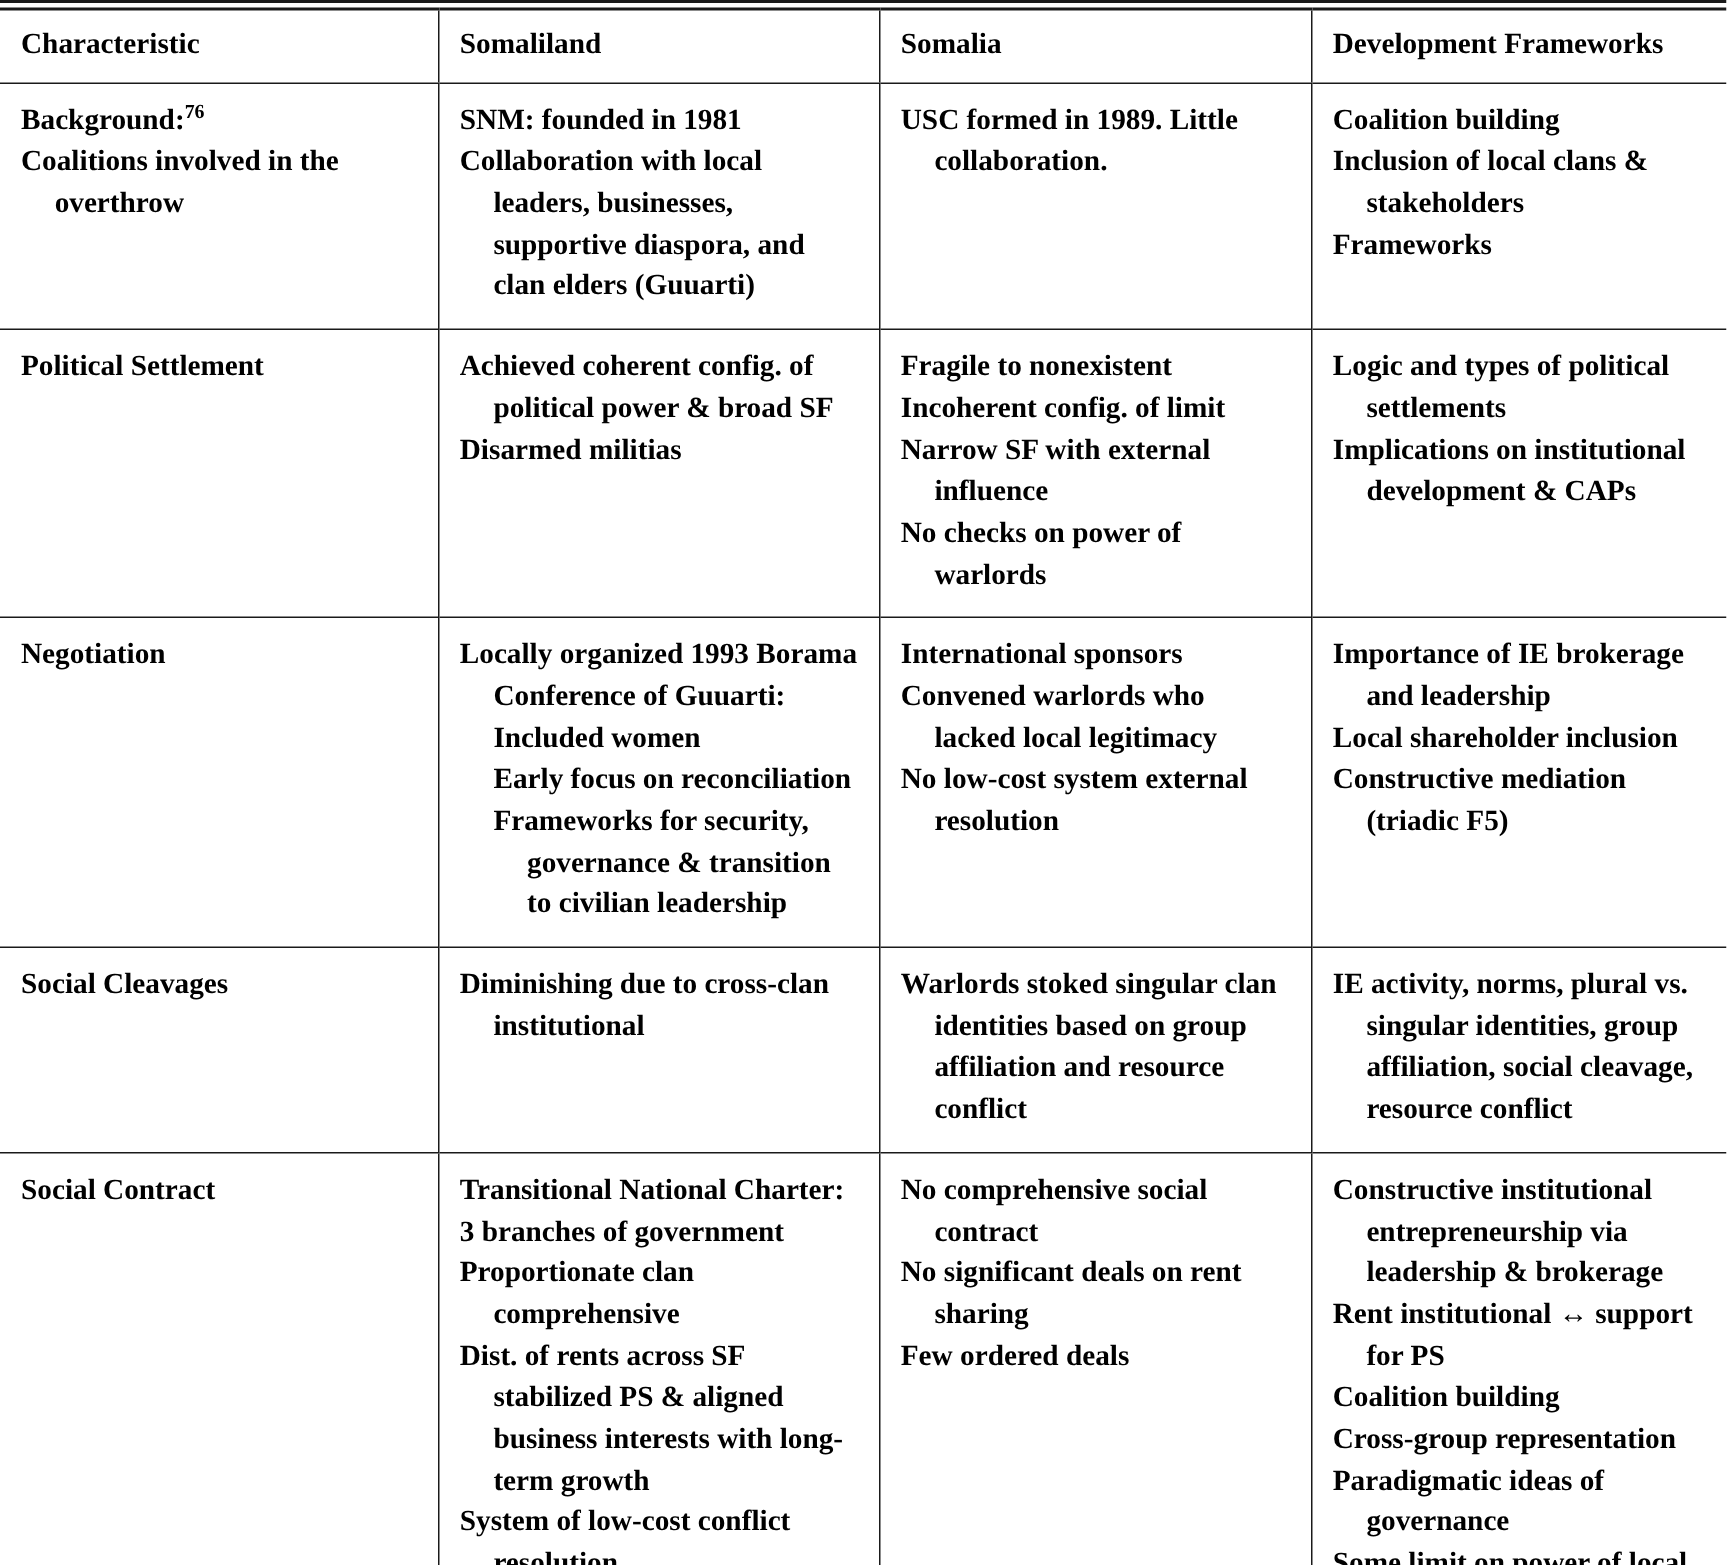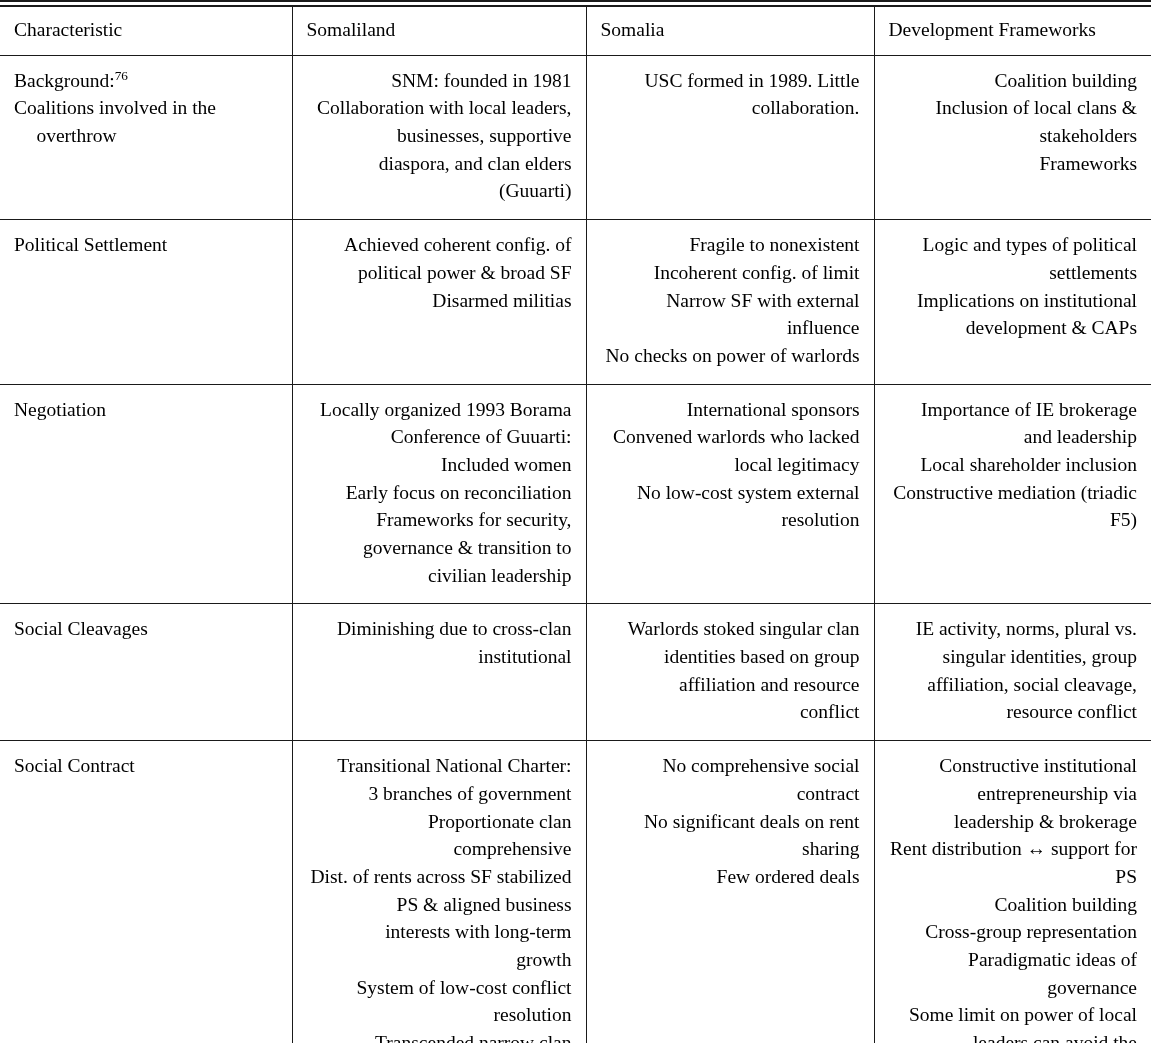--- a/index.html
+++ b/index.html
@@ -27,46 +27,46 @@
   
   col.c0 { width: 292px; }
   col.c1 { width: 294px; }
   col.c2 { width: 288px; }
   col.c3 { width: 277px; }
 
   
   thead tr.head-row th {
     border-top: 2.5px solid #1a1a1a;
     border-bottom: 1.6px solid #1a1a1a;
-    font-weight: normal;
+    font-weight: bold;
     text-align: left;
     vertical-align: top;
     padding: 9px 14px 11px 14px;
   }
   .double-rule-top {
     height: 0;
     border-top: 2.5px solid #1a1a1a;
     margin: 0 0 3px 0;
     width: 1151px;
   }
   tbody tr td {
     border-top: 1.4px solid #1a1a1a;
     vertical-align: top;
     padding: 11px 14px 14px 14px;
+    font-weight: bold;
   }
   tbody tr:first-child td {
     border-top: none;
   }
   tbody tr:last-child td {
     border-bottom: 1.6px solid #1a1a1a;
   }
   
   th.divider, td.divider {
     border-left: 1.4px solid #1a1a1a;
-    text-align: right;
   }
   
   .line {
     margin: 0;
     padding-left: 1.15em;
     text-indent: -1.15em;
   }
   .line.sub {
     padding-left: 2.3em;
     text-indent: -1.15em;
@@ -182,21 +182,21 @@
             <p class="line">System of low-cost conflict resolution</p>
             <p class="line">Transcended narrow clan interests</p>
           </td>
           <td class="divider">
             <p class="line">No comprehensive social contract</p>
             <p class="line">No significant deals on rent sharing</p>
             <p class="line">Few ordered deals</p>
           </td>
           <td class="divider">
             <p class="line">Constructive institutional entrepreneurship via leadership &amp; brokerage</p>
-            <p class="line">Rent distribution ↔ support for PS</p>
+            <p class="line">Rent institutional ↔ support for PS</p>
             <p class="line">Coalition building</p>
             <p class="line">Cross-group representation</p>
             <p class="line">Paradigmatic ideas of governance</p>
             <p class="line">Some limit on power of local leaders can avoid the Acemoglu &amp; Robinson (2018) civil society “cage” (Section 1)</p>
           </td>
         </tr>
       </tbody>
   </table>
 </div>
 

